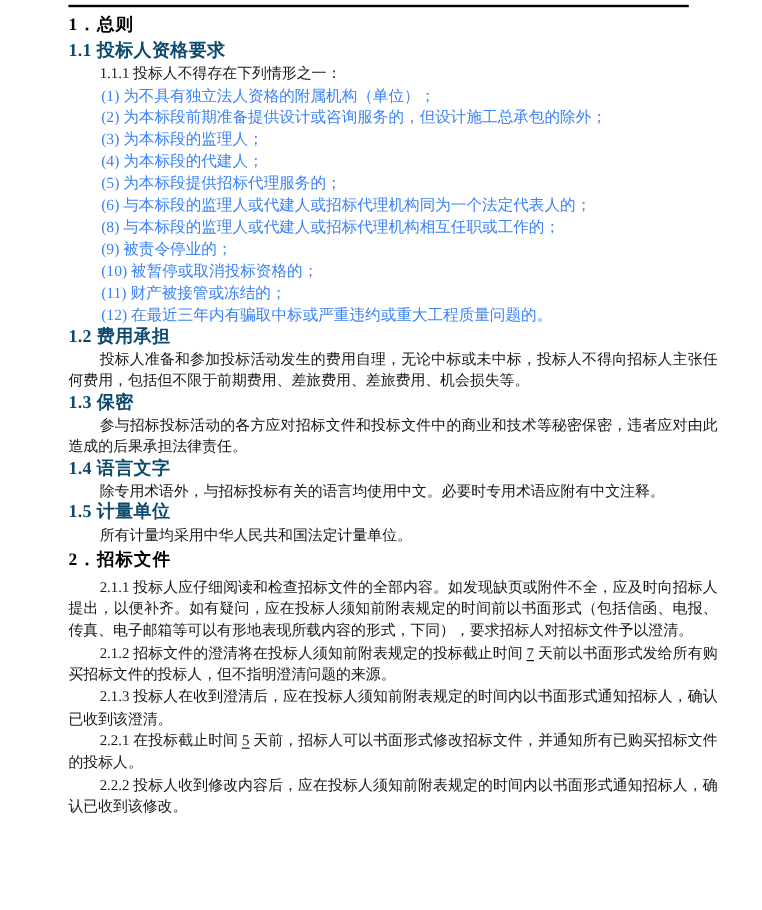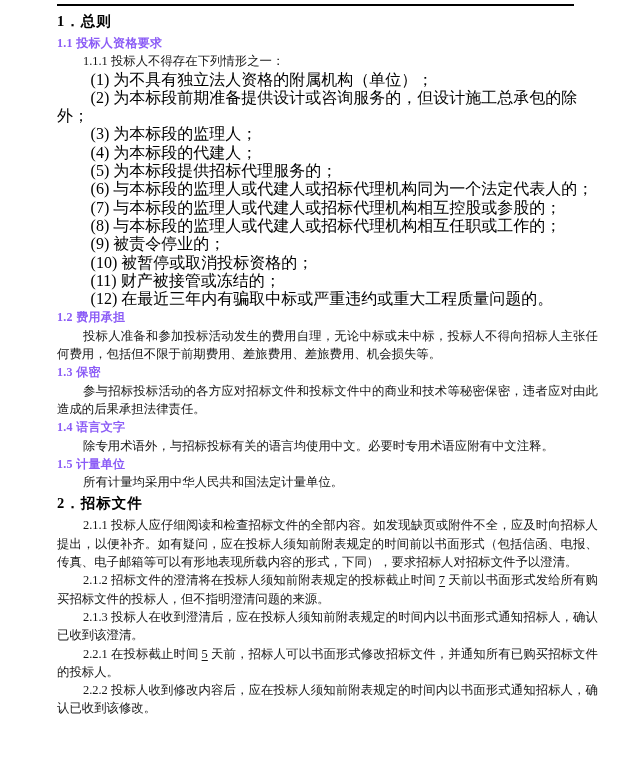--- a/index.html
+++ b/index.html
@@ -33,38 +33,38 @@
   }
   .blk { white-space: normal; }
   .h1 {
     font-size: 14.5px;
     font-weight: bold;
     line-height: 25px;
     color: #000000;
     letter-spacing: 1px;
   }
   .h2 {
-    font-size: 12px;
+    font-size: 15px;
     font-weight: bold;
     line-height: 18.3px;
-    color: #8b5cf6;
+    color: #0c4a6e;
     letter-spacing: 0.3px;
   }
   .p {
     font-size: 12.4px;
     line-height: 18.3px;
     text-align: justify;
     text-indent: 2.1em;
     color: #161616;
   }
   .li {
-    font-size: 16px;
+    font-size: 13px;
     line-height: 18.3px;
     text-indent: 2.1em;
-    color: #000000;
+    color: #3b82f6;
   }
   .u {
     text-decoration: underline;
     text-underline-offset: 2px;
   }
 </style>
 </head>
 <body>
 
 <div class="page">
@@ -72,21 +72,20 @@
   <div class="content">
       <div class="blk h1"><span>1．总则</span></div>
       <div class="blk h2"><span>1.1 投标人资格要求</span></div>
       <div class="blk p"><span>1.1.1 投标人不得存在下列情形之一：</span></div>
       <div class="blk li"><span>(1) 为不具有独立法人资格的附属机构（单位）；</span></div>
       <div class="blk li"><span>(2) 为本标段前期准备提供设计或咨询服务的，但设计施工总承包的除外；</span></div>
       <div class="blk li"><span>(3) 为本标段的监理人；</span></div>
       <div class="blk li"><span>(4) 为本标段的代建人；</span></div>
       <div class="blk li"><span>(5) 为本标段提供招标代理服务的；</span></div>
       <div class="blk li"><span>(6) 与本标段的监理人或代建人或招标代理机构同为一个法定代表人的；</span></div>
-      <div class="blk li"><span>(7) 与本标段的监理人或代建人或招标代理机构相互控股或参股的；</span></div>
       <div class="blk li"><span>(8) 与本标段的监理人或代建人或招标代理机构相互任职或工作的；</span></div>
       <div class="blk li"><span>(9) 被责令停业的；</span></div>
       <div class="blk li"><span>(10) 被暂停或取消投标资格的；</span></div>
       <div class="blk li"><span>(11) 财产被接管或冻结的；</span></div>
       <div class="blk li"><span>(12) 在最近三年内有骗取中标或严重违约或重大工程质量问题的。</span></div>
       <div class="blk h2"><span>1.2 费用承担</span></div>
       <div class="blk p"><span>投标人准备和参加投标活动发生的费用自理，无论中标或未中标，投标人不得向招标人主张任何费用，包括但不限于前期费用、差旅费用、差旅费用、机会损失等。</span></div>
       <div class="blk h2"><span>1.3 保密</span></div>
       <div class="blk p"><span>参与招标投标活动的各方应对招标文件和投标文件中的商业和技术等秘密保密，违者应对由此造成的后果承担法律责任。</span></div>
       <div class="blk h2"><span>1.4 语言文字</span></div>

